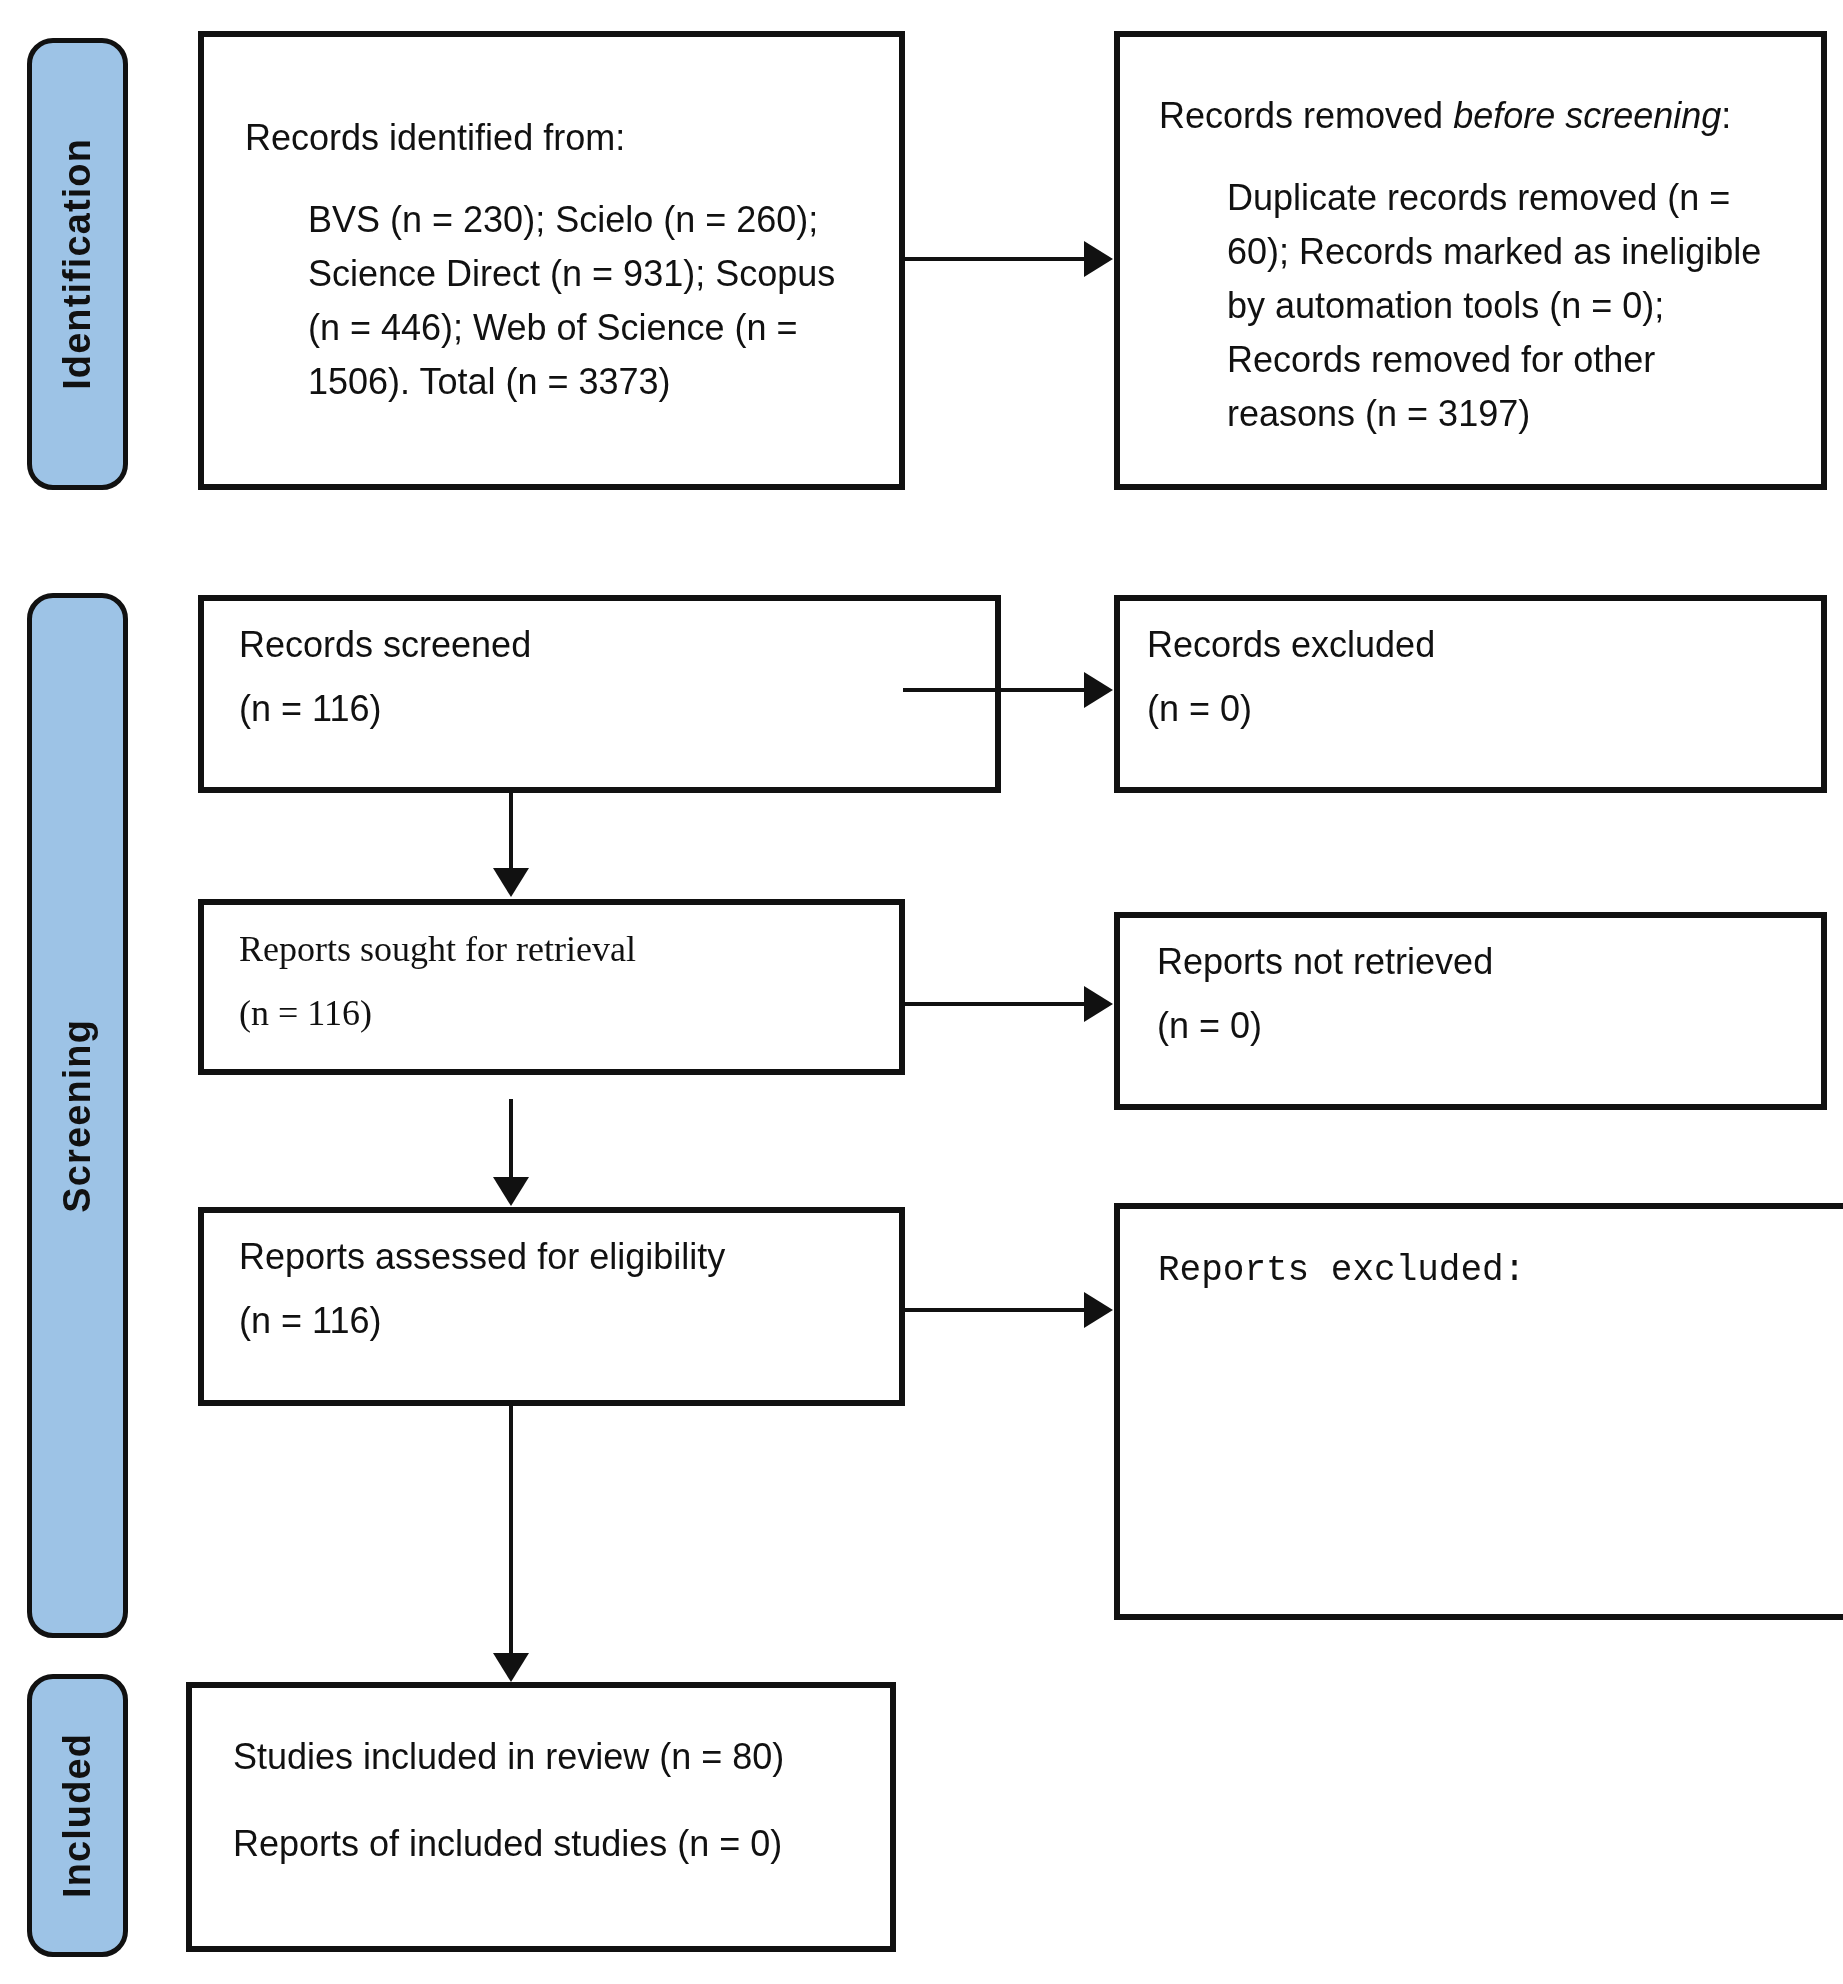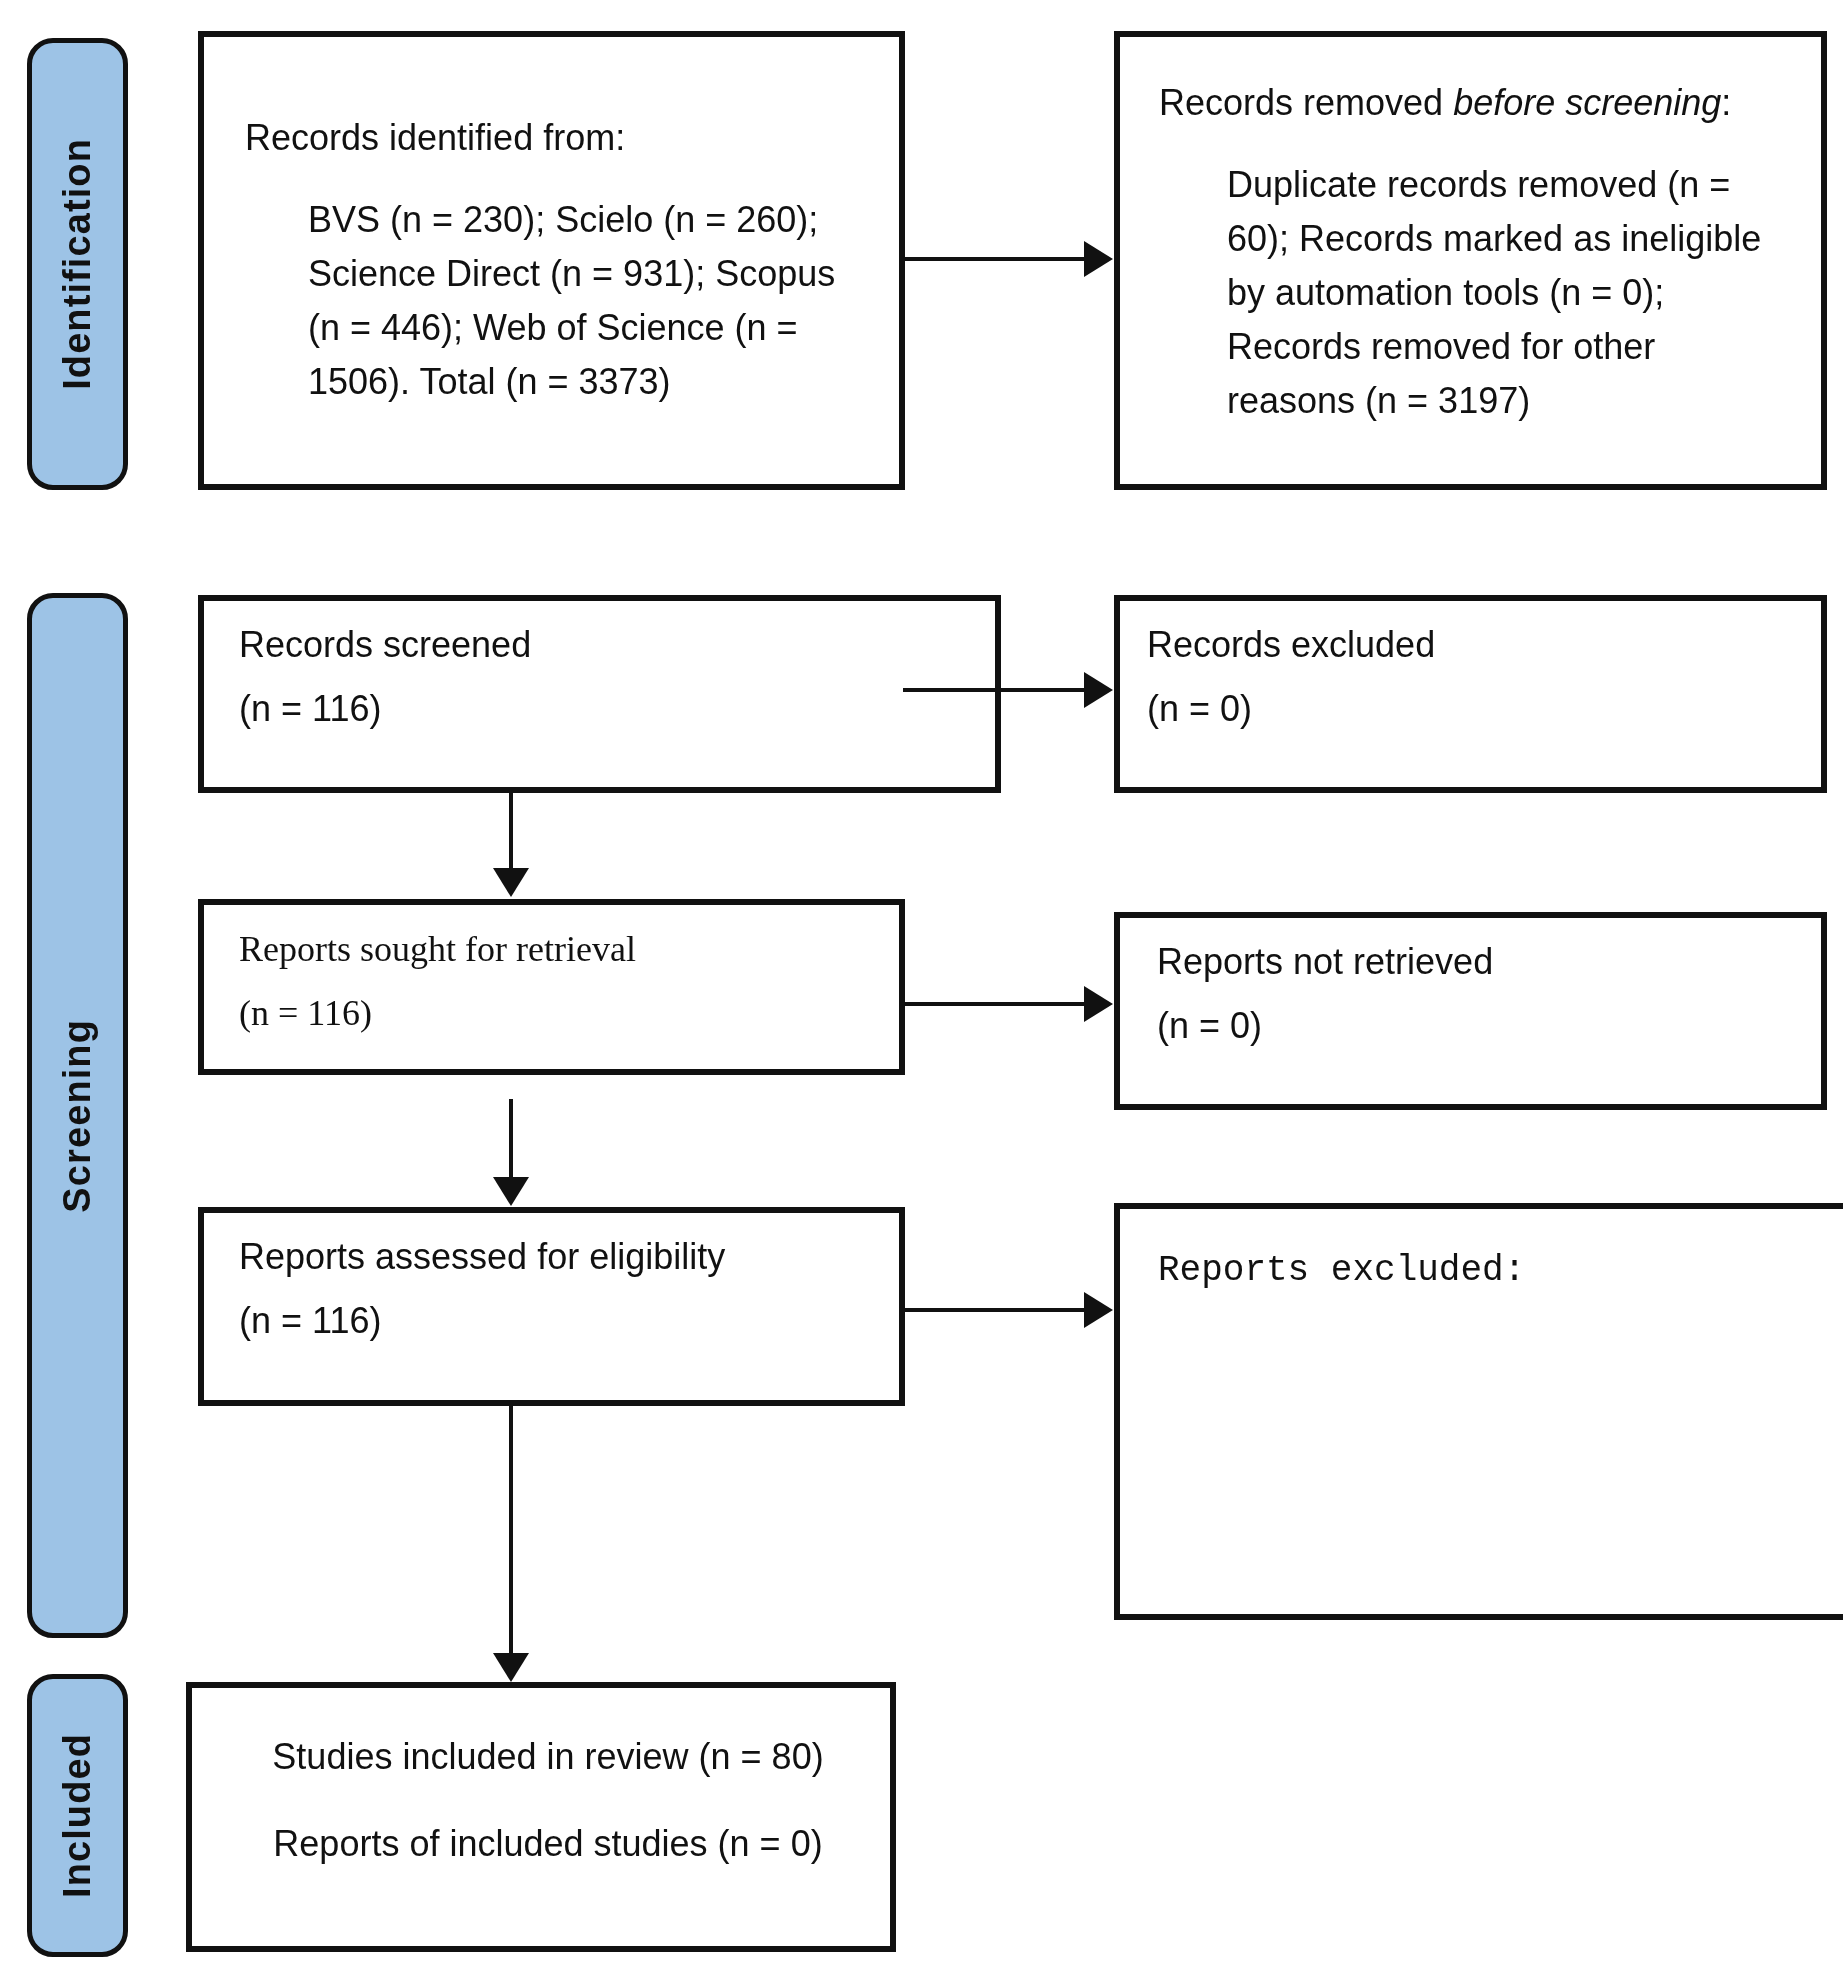--- a/index.html
+++ b/index.html
@@ -44,28 +44,28 @@
 
   
   .box{
     position:absolute;
     background:var(--box-fill);
     border:6.2px solid var(--box-border);
     font-size:36px;
     line-height:54px;
   }
   .box-a{left:198px;top:31px;width:707px;height:459px;padding:74px 33px 17px 41px;}
-  .box-b{left:1114px;top:31px;width:713px;height:459px;padding:39px 29px 17px 39px;}
+  .box-b{left:1114px;top:31px;width:713px;height:459px;padding:52px 29px 17px 39px;}
   .box-c{left:198px;top:595px;width:803px;height:198px;padding:17px 28px 0 35px;}
   .box-d{left:1114px;top:595px;width:713px;height:198px;padding:17px 28px 0 27px;}
   .box-e{left:198px;top:899px;width:707px;height:176px;padding:17px 28px 0 35px;font-family:Liberation Serif, serif;}
   .box-f{left:1114px;top:912px;width:713px;height:198px;padding:17px 28px 0 37px;}
   .box-g{left:198px;top:1207px;width:707px;height:199px;padding:17px 28px 16px 35px;}
   .box-h{left:1114px;top:1203px;width:861px;height:417px;padding:35px 39px 0 38px;font-family:Liberation Mono, monospace;}
-  .box-i{left:186px;top:1682px;width:710px;height:270px;padding:42px 27px 0 41px;text-align:center;}
+  .box-i{left:186px;top:1682px;width:710px;height:270px;padding:42px 27px 0 41px;}
 
   .box-detail{margin-top:28px;}
   .box-a .box-detail{margin-left:63px;}
   .box-b .box-detail{margin-left:68px;}
   .box-h .box-detail{margin-left:69px;}
   .box-count{margin-top:10px;}
   .box-line2{margin-top:33px;}
   .emph{font-style:italic;}
 
   

